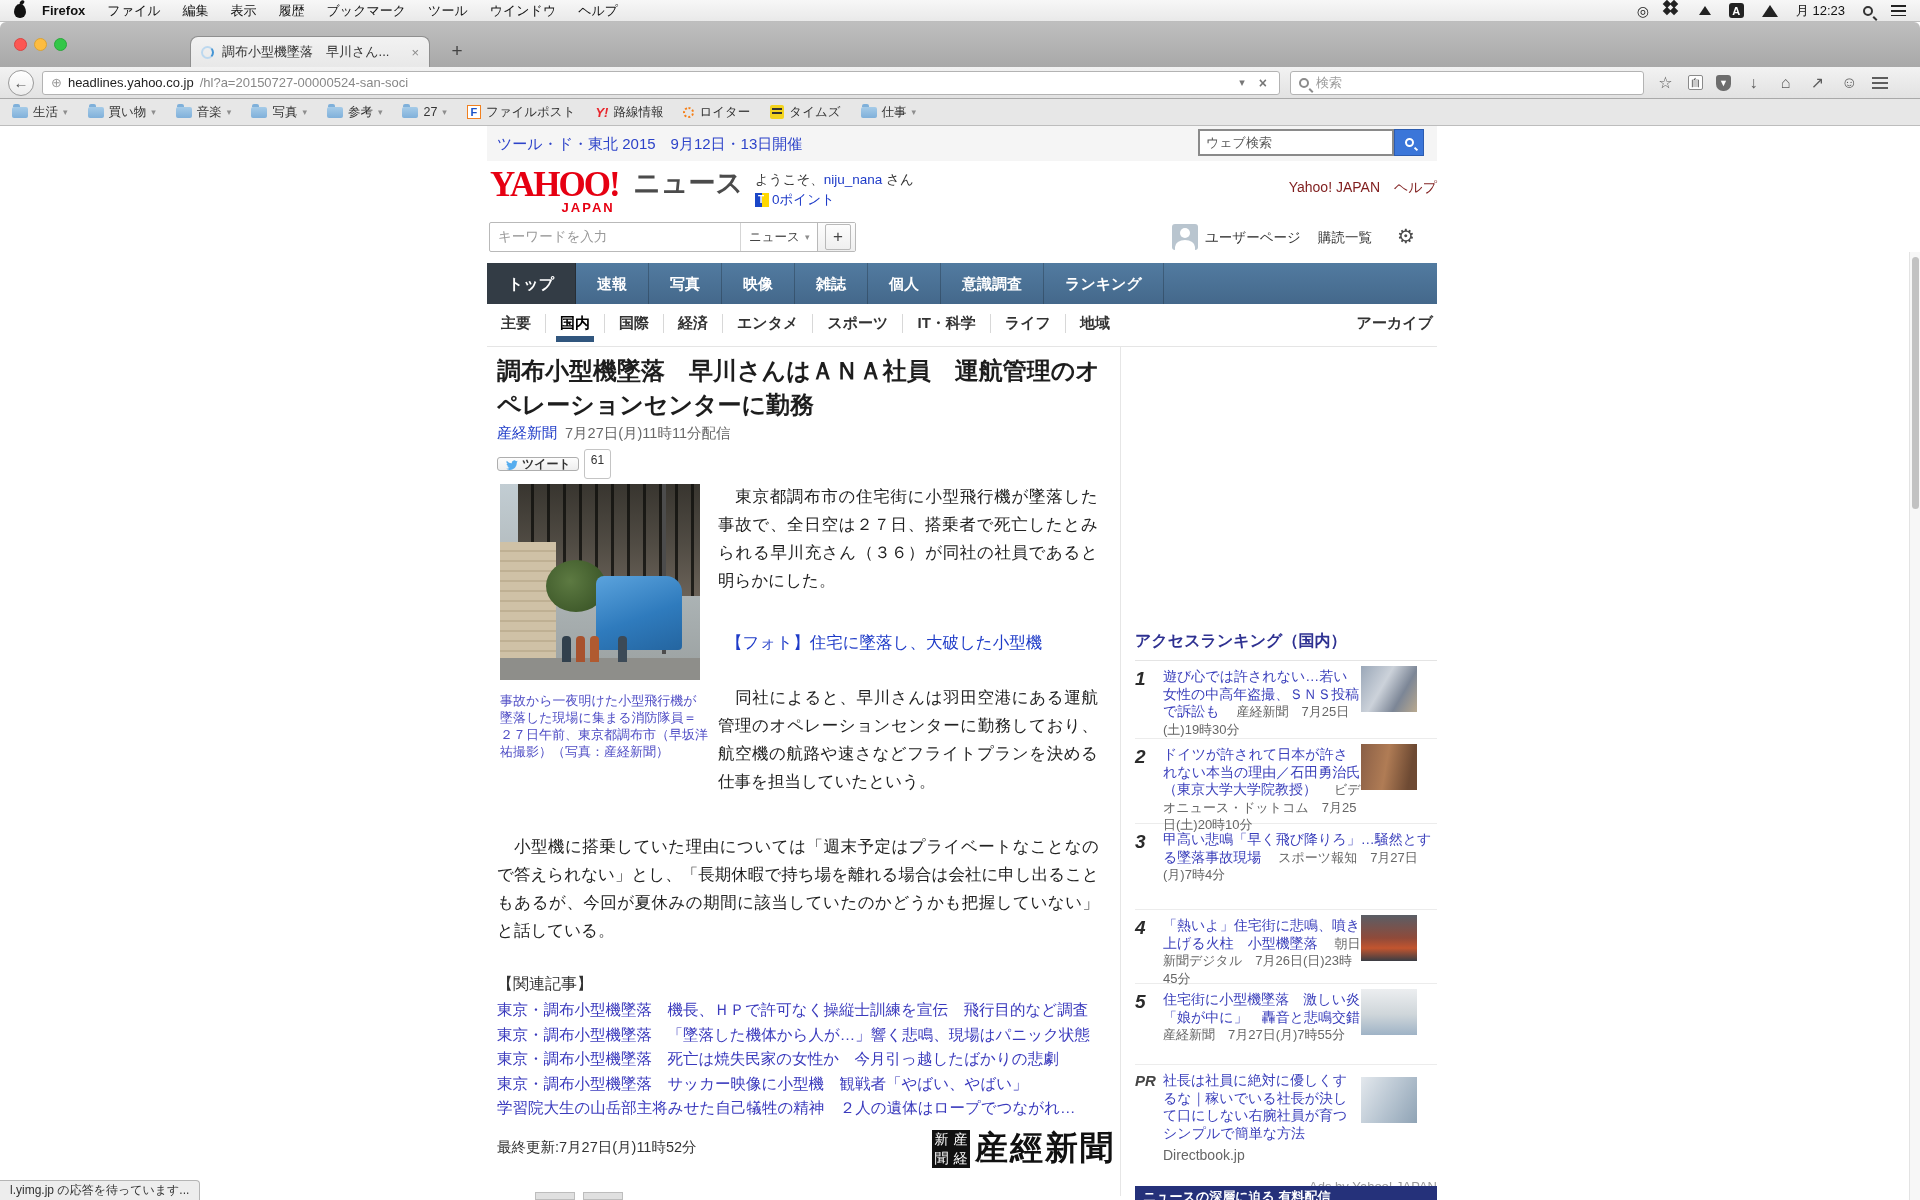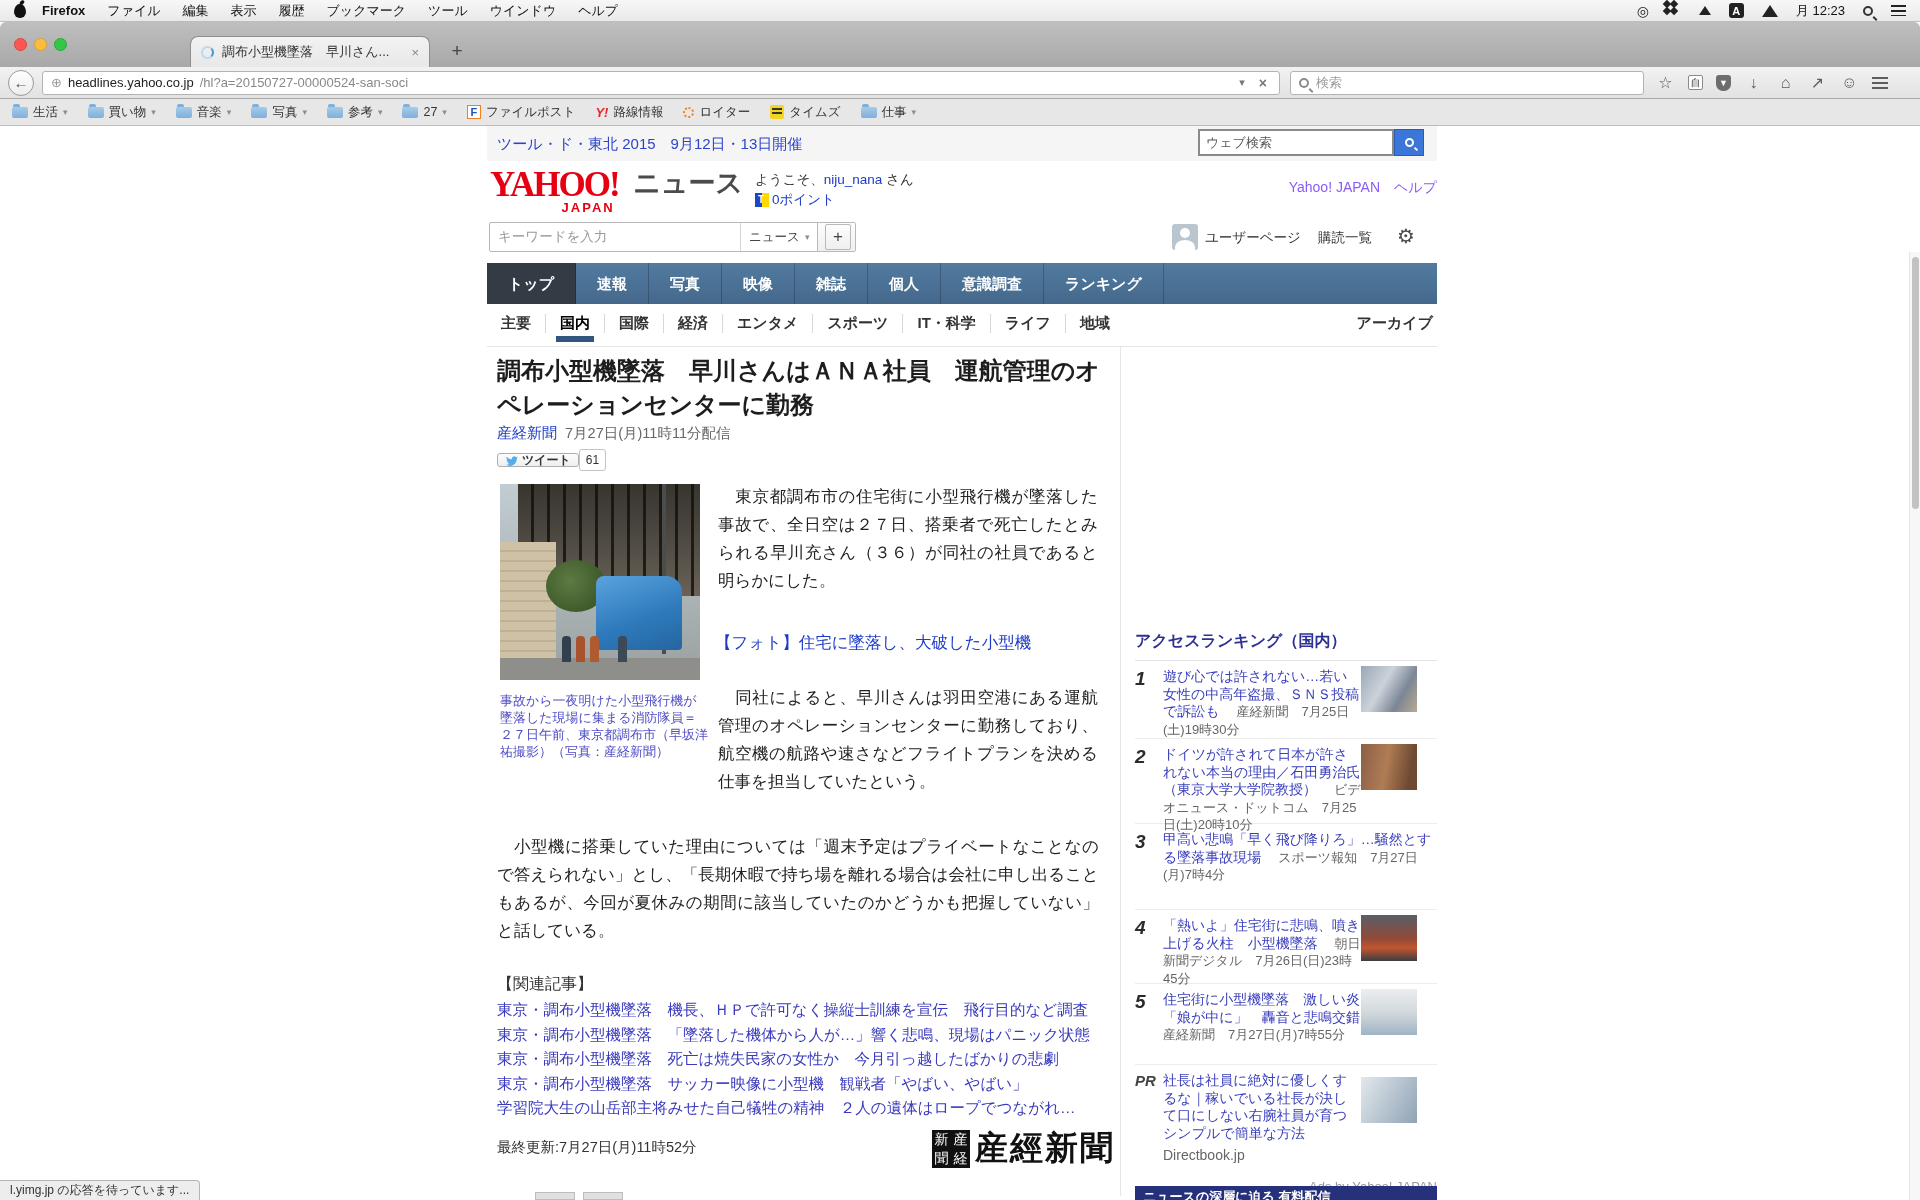--- a/index.html
+++ b/index.html
@@ -64,21 +64,21 @@
 .fp-icon { width:14px; height:14px; border:1px solid #f08020; background:#fff; color:#1c53c8; font-weight:bold; font-size:11px; display:flex; align-items:center; justify-content:center; }
 .yicon { color:#e8262d; font-weight:bold; font-style:italic; font-size:13px; }
 .reuters-icon { width:11px; height:11px; border:2px dotted #f57f17; border-radius:50%; }
 .times-icon { width:14px; height:14px; background:#f3d41f; border-radius:2px; padding:3px 2px; }
 .times-icon i { display:block; height:100%; background:repeating-linear-gradient(#333 0 2px,transparent 2px 4px); }
 
 
 .viewport { position:relative; height:1074px; background:#fff; overflow:hidden; }
 .page { position:absolute; left:487px; top:0; width:950px; height:1074px; }
 a, .lnk { color:#1e3bc8; text-decoration:none; cursor:pointer; }
-.lnk2 { color:#8b5cf6; }
+.lnk2 { color:#7f1d1d; }
 
 .strip { position:absolute; left:0; top:0; width:950px; height:35px; background:#f5f5f5; }
 .banner { position:absolute; left:10px; top:9px; font-size:15px; color:#2d43c9; }
 .wsearch { position:absolute; left:711px; top:3px; display:flex; }
 .wsearch input { width:196px; height:27px; border:2px solid #8a8a8a; font-size:13px; padding:0 6px; background:#fff; color:#333; }
 .wsearch input::placeholder { color:#555; }
 .wsbtn { width:30px; height:27px; background:#3b76d9; border:1px solid #2c5cb0; display:flex; align-items:center; justify-content:center; }
 .wsbtn .mag { border-color:#fff; width:9px; height:9px; } .wsbtn .mag::after { background:#fff; height:4px; left:8px; top:7px; }
 
 .logo-row { position:absolute; top:39px; left:3px; width:947px; height:52px; }
@@ -115,34 +115,34 @@
 .archive { margin-left:auto; font-size:15px; font-weight:bold; color:#333; padding-right:4px; }
 .hdivider { position:absolute; top:220px; left:0; width:950px; height:1px; background:#e5e5e5; }
 .vdivider { position:absolute; left:633px; top:220px; width:1px; height:850px; background:#e6e6e6; }
 
 
 .headline { position:absolute; top:228px; left:10px; width:612px; font-size:24px; font-weight:bold; line-height:34px; color:#1d1d1d; }
 .srcrow { position:absolute; top:298px; left:10px; font-size:15px; }
 .srcrow .date { color:#666; font-size:14.5px; margin-left:8px; }
 .tweetrow { position:absolute; top:323px; left:10px; display:flex; align-items:center; }
 .twbtn { display:flex; align-items:center; gap:4px; height:14px; padding:0 7px; border:1px solid #aeaeae; border-radius:3px; background:linear-gradient(#fdfdfd,#eee); font-size:12px; font-weight:bold; color:#333; }
-.twcount { height:22px; padding:0 6px; border:1px solid #c4c4c4; border-radius:3px; font-size:12px; line-height:20px; color:#333; background:#fff; }
+.twcount { height:30px; padding:0 6px; border:1px solid #c4c4c4; border-radius:3px; margin-left:5px; font-size:12px; line-height:20px; color:#333; background:#fff; }
 .photo { position:absolute; top:358px; left:13px; width:200px; height:196px; background:linear-gradient(180deg,#c2cdd3,#b0b8ba 45%,#9aa0a0); overflow:hidden; }
 .ph-burnt { position:absolute; top:0; left:18px; right:0; height:112px; background:linear-gradient(180deg,#38352f,#514c44 55%,#6a6258);}
 .ph-beams { position:absolute; top:0; left:18px; right:0; height:112px; background:repeating-linear-gradient(90deg,transparent 0 13px,rgba(15,15,12,.8) 13px 16px); }
 .ph-pole { position:absolute; right:34px; top:0; width:4px; height:170px; background:#4c4c4c; }
 .ph-wall { position:absolute; left:0; top:58px; width:56px; height:138px; background:repeating-linear-gradient(0deg,#cfc1a6 0 8px,#bfb093 8px 10px); }
 .ph-bush { position:absolute; left:46px; top:76px; width:60px; height:52px; background:radial-gradient(circle at 40% 40%,#5d7a42,#3d5829 75%); border-radius:50%; }
 .ph-tarp { position:absolute; left:96px; top:92px; width:86px; height:74px; background:linear-gradient(160deg,#5ba3dd,#2f7bbd 55%,#2465a0); border-radius:8px 16px 4px 4px; }
 .ph-road { position:absolute; bottom:0; left:0; right:0; height:22px; background:#8e8e8a; }
 .fig { position:absolute; bottom:18px; width:9px; height:26px; border-radius:4px 4px 0 0; }
 .caption { position:absolute; top:566px; left:13px; width:208px; font-size:13px; line-height:17px; color:#4f4dc5; }
 .p1 { position:absolute; top:356px; left:231px; width:380px; }
 .para { font-size:16.5px; line-height:28px; color:#222; text-align:justify; }
-.photolink { position:absolute; top:506px; left:228px; font-size:16.5px; }
+.photolink { position:absolute; top:506px; left:239px; font-size:16.5px; }
 .p2 { position:absolute; top:557px; left:231px; width:380px; }
 .p3 { position:absolute; top:706px; left:10px; width:602px; }
 .relhead { position:absolute; top:848px; left:10px; font-size:16px; color:#333; }
 .rellist { position:absolute; top:872px; left:10px; width:612px; }
 .rellist div { font-size:15.5px; line-height:24.6px; color:#3a3abd; white-space:nowrap; }
 .lastupd { position:absolute; top:1012px; left:10px; font-size:14.5px; color:#333; }
 .sankei { position:absolute; top:1000px; left:445px; display:flex; align-items:center; gap:5px; }
 .seal { width:38px; height:38px; background:#111; color:#fff; display:grid; grid-template-columns:1fr 1fr; font-size:14px; line-height:19px; text-align:center; font-family:"Liberation Serif","DejaVu Serif",serif; }
 .sankei-txt { font-size:33px; font-weight:900; color:#111; letter-spacing:2px; }
 .sliver { position:absolute; top:1066px; width:40px; height:8px; background:#e0e0e0; border:1px solid #bdbdbd; }

